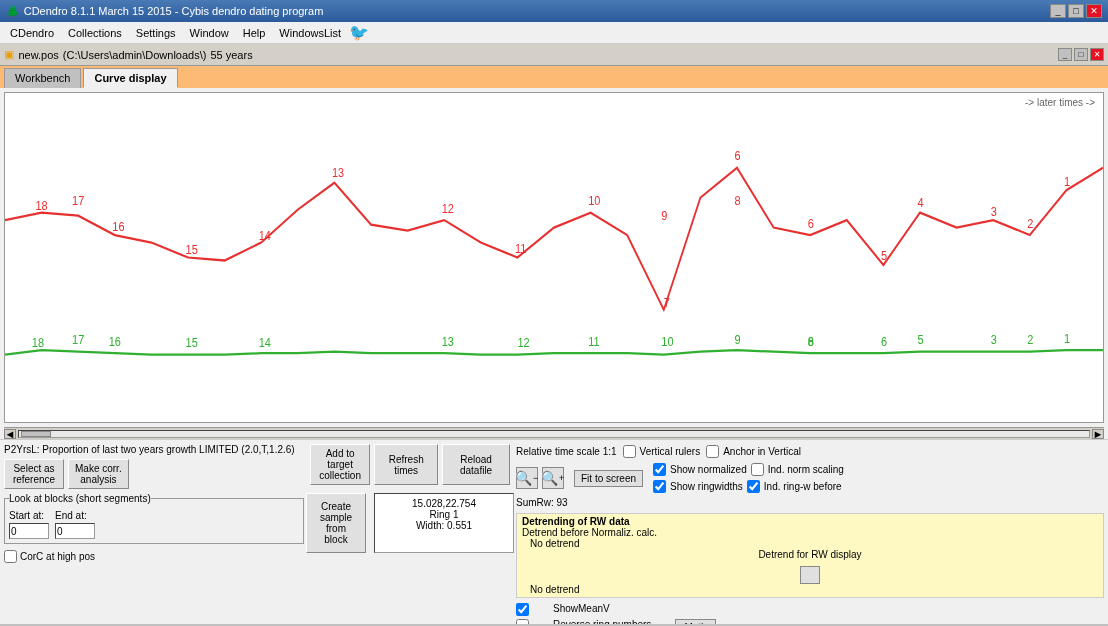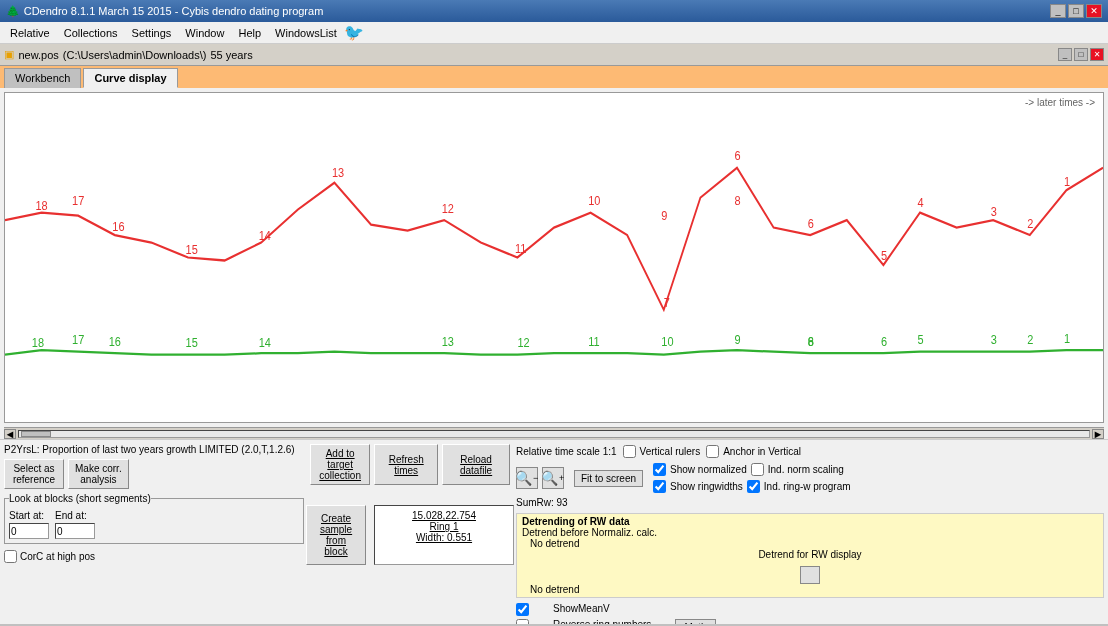--- a/index.html
+++ b/index.html
@@ -187,23 +187,22 @@
       align-items: center;
       gap: 3px;
       font-size: 10px;
       margin-top: 2px;
     }
 
     .panel-middle {
       display: flex;
       flex-direction: column;
       align-items: center;
-      gap: 16px;
+      gap: 4px;
       width: 200px;
-      text-decoration: underline;
     }
 
     .info-box {
       border: 1px inset #999;
       background: white;
       padding: 4px 8px;
       font-size: 10px;
       text-align: center;
       width: 140px;
     }
@@ -275,21 +274,21 @@
     <span>CDendro 8.1.1  March 15 2015 - Cybis dendro dating program</span>
   </div>
   <div class="title-bar-controls">
     <div class="title-bar-btn">_</div>
     <div class="title-bar-btn">□</div>
     <div class="title-bar-btn close">✕</div>
   </div>
 </div>
 
 <div class="menu-bar">
-  <span class="menu-item">Relative</span>
+  <span class="menu-item">CDendro</span>
   <span class="menu-item">Collections</span>
   <span class="menu-item">Settings</span>
   <span class="menu-item">Window</span>
   <span class="menu-item">Help</span>
   <span class="menu-item">WindowsList</span>
   <span class="menu-icon">🐦</span>
 </div>
 
 <div class="doc-bar">
   <div class="doc-title">
@@ -497,21 +496,21 @@
           <div class="cb-row">
             <input type="checkbox" checked="" style="">
             <span class="cb-label">Show normalized</span>
             <input type="checkbox" style="">
             <span class="cb-label">Ind. norm scaling</span>
           </div>
           <div class="cb-row">
             <input type="checkbox" checked="" style="">
             <span class="cb-label">Show ringwidths</span>
             <input type="checkbox" checked="" style="">
-            <span class="cb-label">Ind. ring-w program</span>
+            <span class="cb-label">Ind. ring-w before</span>
           </div>
         </div>
       </div>
       <div class="right-row">
         <span>SumRw: 93</span>
       </div>
       <div class="detrend-section">
         <div style="font-weight:bold;font-size:10px;">Detrending of RW data</div>
         <div style="font-size:10px;">Detrend before Normaliz. calc.</div>
         <div style="font-size:10px;padding-left:8px;">No detrend</div>

